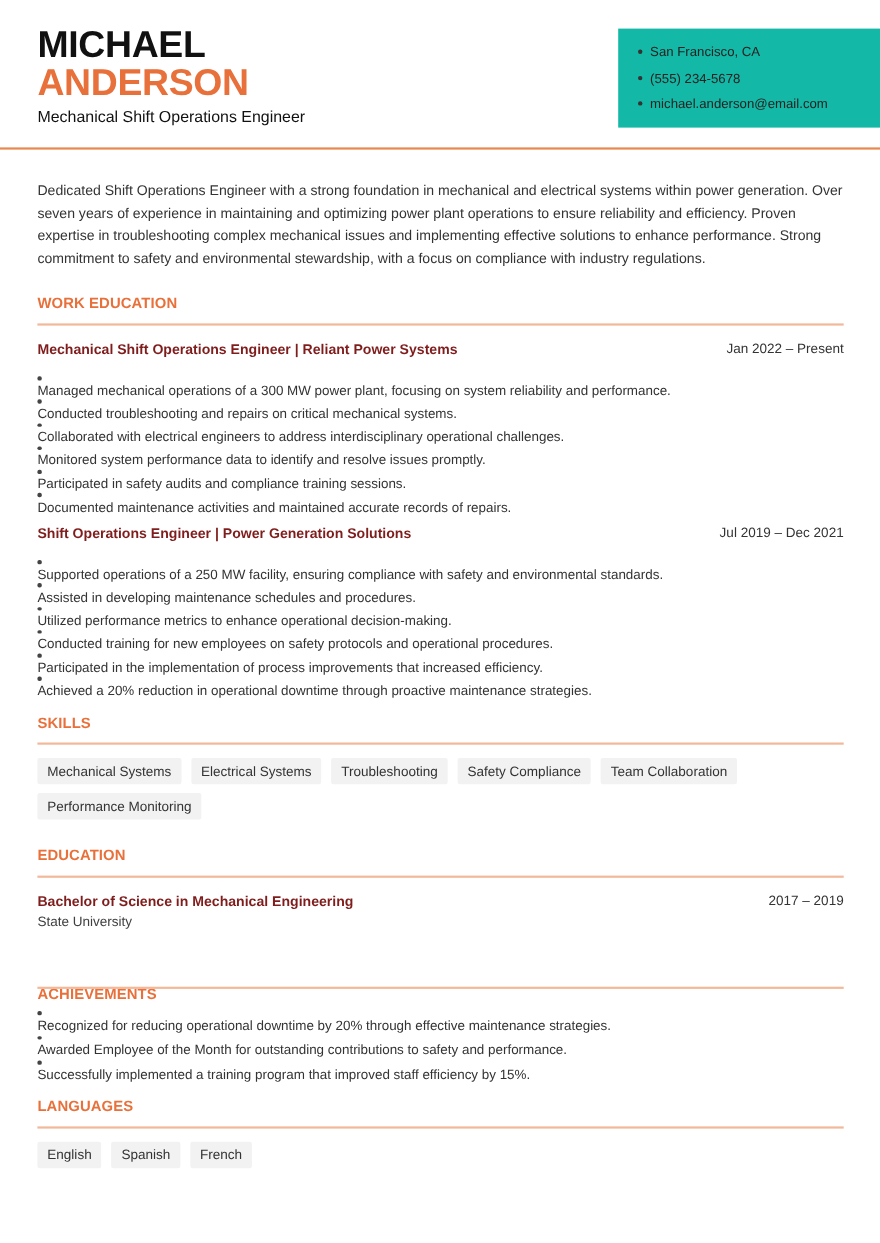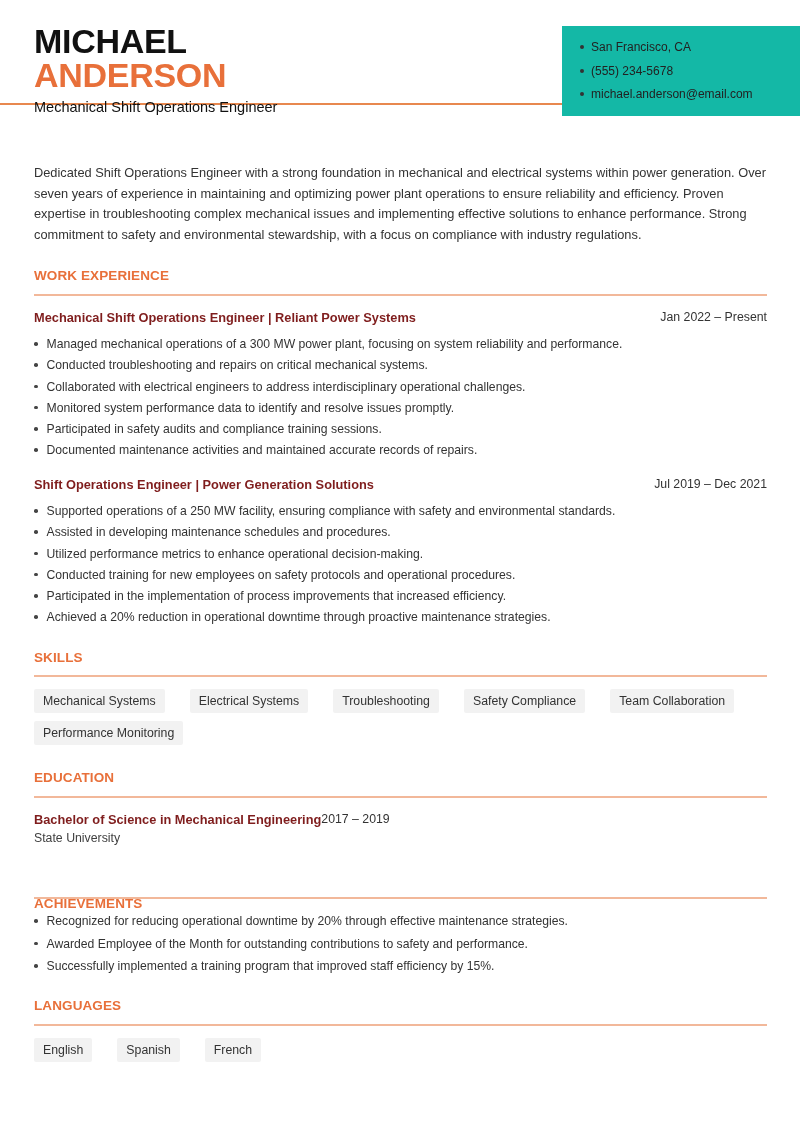--- a/index.html
+++ b/index.html
@@ -1,44 +1,44 @@
 <!DOCTYPE html>
 <html><head>
 <meta charset="utf-8">
 <style>
   * { box-sizing: border-box; margin: 0; padding: 0; }
   html, body { width: 800px; height: 1130px; background: #ffffff; }
   body { font-family: "Liberation Sans", sans-serif; color: #222; position: relative; overflow: hidden; }
 
-  .header { position: relative; height: 105px; border-bottom: 2px solid #e8884f; text-align: right; }
+  .header { position: relative; height: 136px; border-bottom: 2px solid #e8884f; text-align: right; }
   .name-first { position: absolute; left: 34px; top: 22px; font-size: 34px; font-weight: 700; color: #111; letter-spacing: -0.3px; line-height: 38px; }
   .name-last { position: absolute; left: 34px; top: 56px; font-size: 34px; font-weight: 700; color: #e8703a; letter-spacing: -0.3px; line-height: 38px; }
   .title { position: absolute; left: 34px; top: 99px; font-size: 14.5px; color: #111; }
 
   .contact { position: absolute; left: 562px; top: 26px; width: 238px; height: 90px; background: #14b8a6; padding: 12px 0 0 18px; }
   .contact-item { font-size: 12px; color: #222; height: 23.5px; line-height: 18px; display: flex; align-items: flex-start; }
   .bullet { display: inline-block; width: 4px; height: 4px; border-radius: 50%; background: #333; margin-right: 7px; margin-top: 7px; flex-shrink: 0; }
 
   .summary { position: absolute; left: 34px; top: 163px; width: 735px; font-size: 12.8px; line-height: 20.7px; color: #333; }
 
   .section-title { position: absolute; left: 34px; font-size: 13.5px; font-weight: 700; color: #e8703a; letter-spacing: 0.1px; }
   .section-rule { position: absolute; left: 34px; width: 733px; height: 2px; background: #f2b89a; }
 
   .job-head { position: absolute; left: 34px; width: 733px; display: flex; justify-content: space-between; font-size: 12.8px; }
   .job-title { font-weight: 700; color: #7f1d1d; }
   .job-date { color: #333; font-size: 12.3px; }
 
   .list { position: absolute; left: 34px; width: 733px; }
-  .list-item { font-size: 12.2px; color: #333; height: 21.3px; line-height: 18px; display: flex; align-items: flex-start; }
+  .list-item { font-size: 12.2px; color: #333; height: 21.3px; line-height: 18px; display: flex; align-items: flex-start; flex-direction: column; }
   .list-item .bullet { margin-top: 7px; width: 3.5px; height: 3.5px; background: #444; margin-right: 9px; }
 
-  .tags { position: absolute; left: 34px; width: 733px; display: flex; flex-wrap: wrap; gap: 8px 25px; }
+  .tags { position: absolute; left: 34px; width: 733px; display: flex; flex-wrap: wrap; gap: 8px 9px; }
   .tag { background: #f2f2f2; font-size: 12.3px; color: #333; padding: 0 9px; height: 24px; line-height: 24px; border-radius: 2px; }
 
-  .edu-head { position: absolute; left: 34px; width: 733px; display: flex; font-size: 12.8px; }
+  .edu-head { position: absolute; left: 34px; width: 733px; display: flex; justify-content: space-between; font-size: 12.8px; }
   .edu-school { position: absolute; left: 34px; font-size: 12.3px; color: #404040; }
 </style>
 </head>
 <body>
 
 <div class="header">
   <div class="name-first">MICHAEL</div>
   <div class="name-last">ANDERSON</div>
   <div class="title">Mechanical Shift Operations Engineer</div>
 
@@ -53,21 +53,21 @@
     </div>
     <div class="contact-item">
       <span class="bullet"></span>
       <span>michael.anderson@email.com</span>
     </div>
   </div>
 </div>
 
 <p class="summary">Dedicated Shift Operations Engineer with a strong foundation in mechanical and electrical systems within power generation. Over seven years of experience in maintaining and optimizing power plant operations to ensure reliability and efficiency. Proven expertise in troubleshooting complex mechanical issues and implementing effective solutions to enhance performance. Strong commitment to safety and environmental stewardship, with a focus on compliance with industry regulations.</p>
 
-<div class="section-title" style="top:268px">WORK EXPERIENCE</div>
+<div class="section-title" style="top:268px">WORK EDUCATION</div>
 <div class="section-rule" style="top:294px"></div>
 
 <div class="job-head" style="top:310px">
   <span class="job-title">Mechanical Shift Operations Engineer | Reliant Power Systems</span>
   <span class="job-date">Jan 2022 – Present</span>
 </div>
 <div class="list" style="top:335px">
   <div class="list-item">
       <span class="bullet"></span>
       <span>Managed mechanical operations of a 300 MW power plant, focusing on system reliability and performance.</span>

